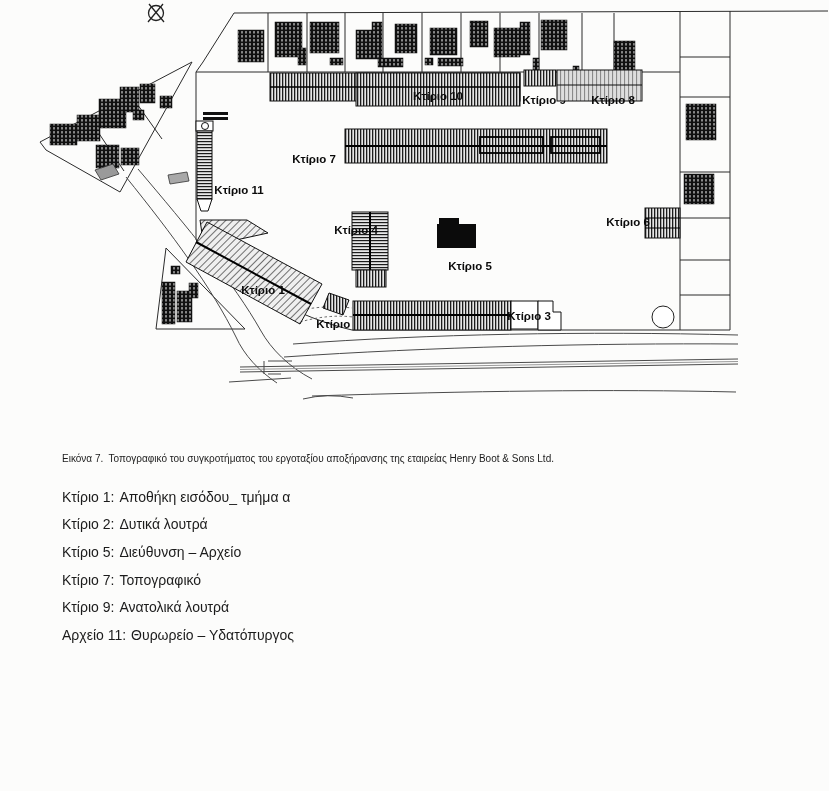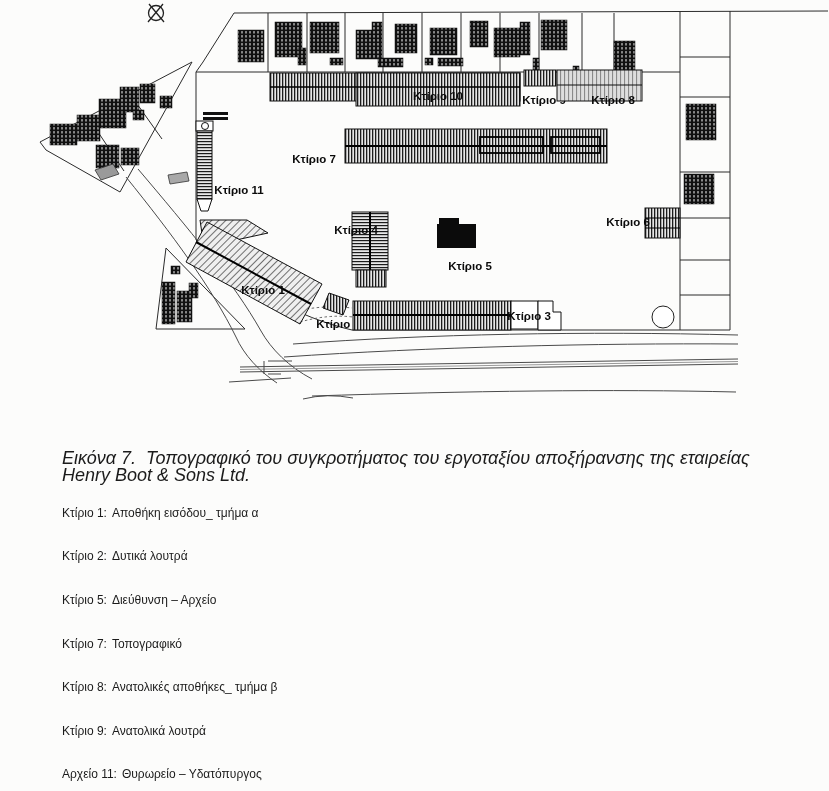--- a/index.html
+++ b/index.html
@@ -14,24 +14,24 @@
   .page{position:relative;width:829px;height:569px;}
   .figure-wrap{position:absolute;top:0;left:0;width:829px;height:445px;}
   svg text{
     font-family:"Liberation Sans","DejaVu Sans",sans-serif;
     font-weight:bold;
     font-size:11.5px;
     fill:#0a0a0a;
   }
   .caption{
     position:absolute;left:62px;top:450px;width:740px;
-    font-size:18px;line-height:17px;white-space:pre-wrap;font-style:italic;
+    font-size:10px;line-height:17px;white-space:pre-wrap;
   }
   .legend{position:absolute;left:62px;top:483px;width:600px;}
-  .legend-row{height:27.6px;display:flex;align-items:center;font-size:12px;margin-top:16px;}
+  .legend-row{height:27.6px;display:flex;align-items:center;font-size:14px;}
   .legend-row .bname{margin-right:5px;}
 </style>
 </head>
 <body>
 
 <div class="page">
 
   <div class="figure-wrap">
   <svg width="829" height="445" viewBox="0 0 829 445">
     <defs>
@@ -231,24 +231,20 @@
       </div>
     <div class="legend-row">
         <span class="bname">Κτίριο 5:</span>
         <span>Διεύθυνση – Αρχείο</span>
       </div>
     <div class="legend-row">
         <span class="bname">Κτίριο 7:</span>
         <span>Τοπογραφικό</span>
       </div>
     <div class="legend-row">
-        <span class="bname">Κτίριο 8:</span>
-        <span>Ανατολικές αποθήκες_ τμήμα β</span>
-      </div>
-    <div class="legend-row">
         <span class="bname">Κτίριο 9:</span>
         <span>Ανατολικά λουτρά</span>
       </div>
     <div class="legend-row">
         <span class="bname">Αρχείο 11:</span>
         <span>Θυρωρείο – Υδατόπυργος</span>
       </div>
   </div>
 
 </div>

